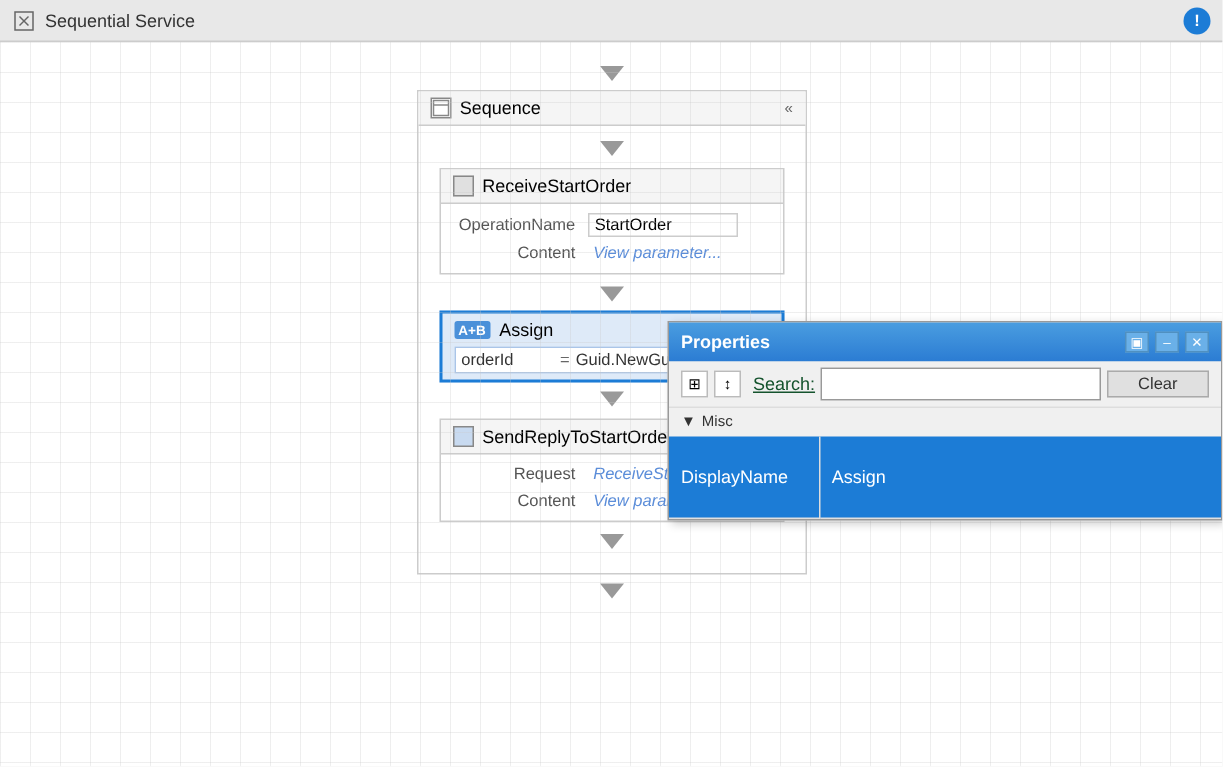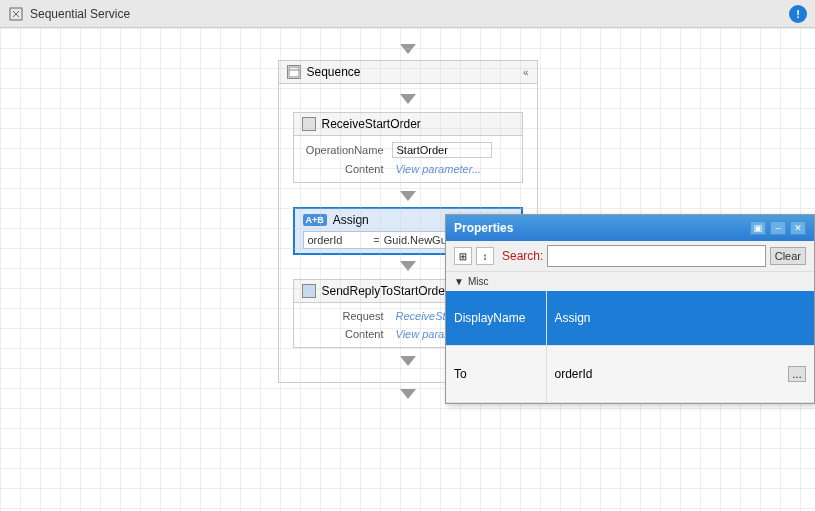--- a/index.html
+++ b/index.html
@@ -293,32 +293,33 @@
       border: 1px solid #bbb;
       background: white;
       display: flex;
       align-items: center;
       justify-content: center;
       font-size: 10px;
       cursor: pointer;
     }
     .search-label {
       font-size: 12px;
-      color: #b91c1c;
+      color: #14532d;
       margin-left: 4px;
+      text-decoration: underline;
     }
     .search-input {
       flex: 1;
       border: 1px solid #999;
       padding: 2px 4px;
       font-size: 11px;
       height: 22px;
     }
     .clear-btn {
-      padding: 2px 4px;
+      padding: 2px 20px;
       background: #e0e0e0;
       border: 1px solid #aaa;
       font-size: 11px;
       cursor: pointer;
       color: #333;
     }
 
     .panel-body {
       flex: 1;
       background: #f0f0f0;
@@ -531,27 +532,18 @@
         <div class="prop-section-header">
           <span class="section-expand">▼</span>
           <span class="section-name">Misc</span>
         </div>
         <table class="prop-table">
           <tbody>
             <tr class="selected-row">
               <td>DisplayName</td>
               <td>Assign</td>
             </tr>
-            <tr>
-              <td>To</td>
-              <td>
-                <div class="prop-value-with-btn">
-                  <span>orderId</span>
-                  <button class="ellipsis-btn">…</button>
-                </div>
-              </td>
-            </tr>
           </tbody>
         </table>
       </div>
     </div>
   </div>
 </div>
 
 </body></html>

